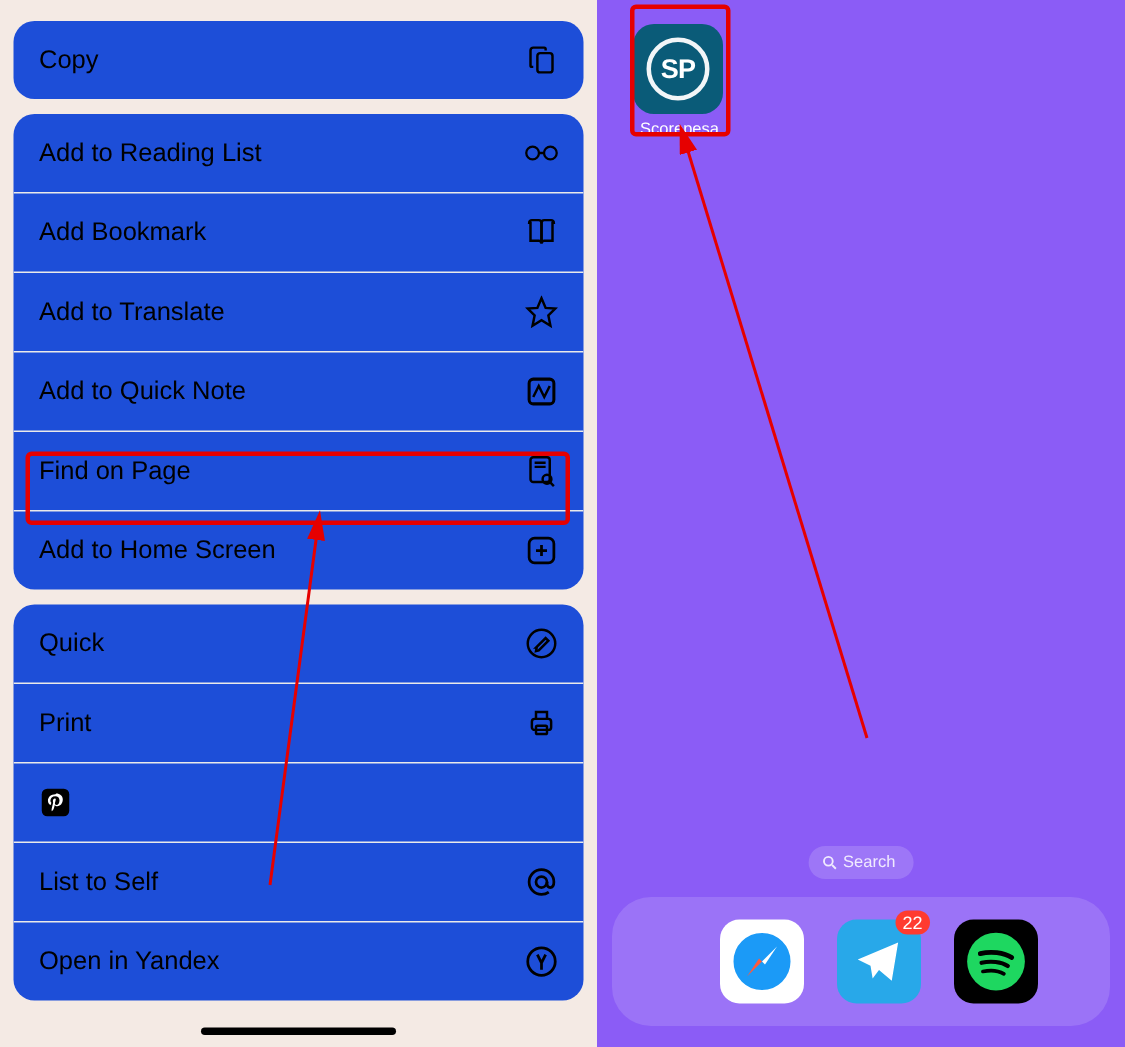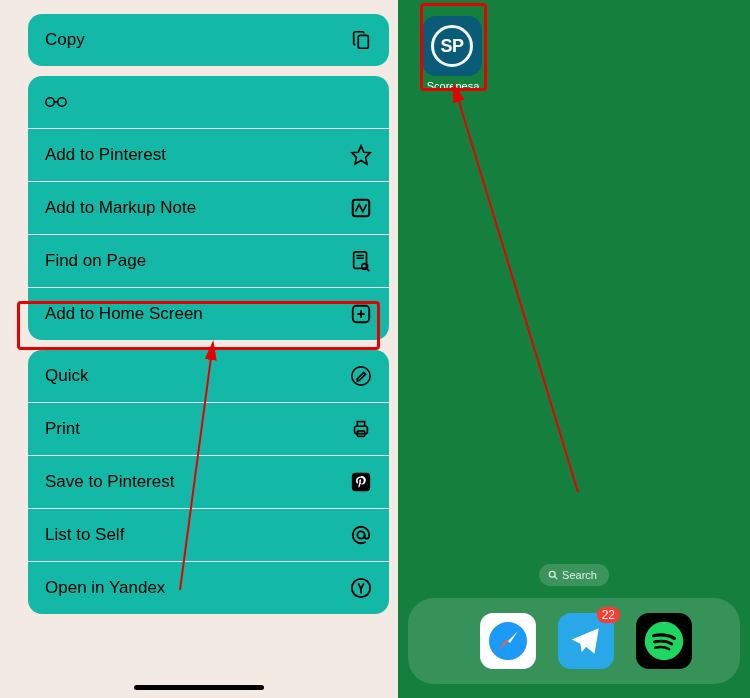--- a/index.html
+++ b/index.html
@@ -1,22 +1,22 @@
 <!DOCTYPE html>
 <html><head>
   <meta charset="utf-8">
   <style>
     * { box-sizing: border-box; margin: 0; padding: 0; }
     body { font-family: -apple-system, BlinkMacSystemFont, "Segoe UI", sans-serif; width: 750px; height: 698px; display: flex; background: #f2f2f2; }
     .pane { position: relative; }
     .pane.left { width: 398px; height: 698px; background: #f4eae4; padding: 14px 9px 0 9px; }
-    .pane.right { width: 352px; height: 698px; background: #15803d; }
-    
-    
-    .group { background: #14b8a6; border-radius: 14px; overflow: hidden; margin-bottom: 10px; margin-left: 19px; }
+    .pane.right { width: 352px; height: 698px; background: #8b5cf6; }
+    
+    
+    .group { background: #1d4ed8; border-radius: 14px; overflow: hidden; margin-bottom: 10px; }
     .menu-item { display: flex; align-items: center; justify-content: space-between; padding: 15px 17px; font-size: 17px; color: #000; cursor: pointer; border-bottom: 1px solid #eaeaea; }
     .menu-item:last-child { border-bottom: none; }
     .menu-item .icon { width: 22px; height: 22px; display: flex; align-items: center; justify-content: center; }
     .highlight-box { position: absolute; border: 3px solid #e60000; border-radius: 4px; pointer-events: none; }
     .home-indicator { width: 130px; height: 5px; background: #000; border-radius: 3px; position: absolute; bottom: 8px; left: 50%; transform: translateX(-50%); }
     
     
     .app { position: absolute; top: 16px; left: 24px; width: 62px; text-align: center; }
     .app .app-icon { width: 60px; height: 60px; border-radius: 14px; background: #0a5b78; display: flex; align-items: center; justify-content: center; color: #fff; font-weight: 700; font-size: 18px; letter-spacing: -0.5px; }
     .app .ring { width: 42px; height: 42px; border-radius: 50%; border: 3px solid rgba(255,255,255,0.95); display: flex; align-items: center; justify-content: center; }
@@ -46,38 +46,48 @@
         <svg width="22" height="22" viewBox="0 0 24 24" fill="none" stroke="#000" stroke-width="1.8">
             <rect x="9" y="7" width="11" height="14" rx="2"></rect>
             <path d="M6 17H5a1 1 0 0 1-1-1V5a2 2 0 0 1 2-2h8a1 1 0 0 1 1 1v1"></path>
           </svg>
       </span>
     </div>
   </div>
 
   <div class="group">
     <div class="menu-item">
+      <span>Add to Reading List</span>
       <span class="icon">
         <svg width="26" height="22" viewBox="0 0 26 16" fill="none" stroke="#000" stroke-width="1.8">
             <circle cx="6" cy="8" r="5"></circle>
             <circle cx="20" cy="8" r="5"></circle>
             <path d="M11 8h4"></path>
           </svg>
       </span>
     </div>
     <div class="menu-item">
-      <span>Add to Pinterest</span>
+      <span>Add Bookmark</span>
+      <span class="icon">
+        <svg width="22" height="22" viewBox="0 0 24 24" fill="none" stroke="#000" stroke-width="1.8">
+            <path d="M3 5a2 2 0 0 1 2-2h5a2 2 0 0 1 2 2v15c0-1-1-2-2-2H4V5z"></path>
+            <path d="M21 5a2 2 0 0 0-2-2h-5a2 2 0 0 0-2 2v15c0-1 1-2 2-2h6V5z"></path>
+          </svg>
+      </span>
+    </div>
+    <div class="menu-item">
+      <span>Add to Translate</span>
       <span class="icon">
         <svg width="22" height="22" viewBox="0 0 24 24" fill="none" stroke="#000" stroke-width="1.8">
             <polygon points="12 2 15 9 22 9.5 17 14.5 18.5 22 12 18 5.5 22 7 14.5 2 9.5 9 9"></polygon>
           </svg>
       </span>
     </div>
     <div class="menu-item">
-      <span>Add to Markup Note</span>
+      <span>Add to Quick Note</span>
       <span class="icon">
         <svg width="22" height="22" viewBox="0 0 24 24" fill="none" stroke="#000" stroke-width="2.2">
             <rect x="3" y="3" width="18" height="18" rx="3"></rect>
             <path d="M6 16l4-8 4 8 4-8" stroke-width="1.8"></path>
           </svg>
       </span>
     </div>
     <div class="menu-item">
       <span>Find on Page</span>
       <span class="icon">
@@ -116,21 +126,20 @@
       <span>Print</span>
       <span class="icon">
         <svg width="22" height="22" viewBox="0 0 24 24" fill="none" stroke="#000" stroke-width="1.8">
             <rect x="5" y="9" width="14" height="8" rx="2"></rect>
             <rect x="8" y="14" width="8" height="6" rx="1"></rect>
             <path d="M8 9V4h8v5"></path>
           </svg>
       </span>
     </div>
     <div class="menu-item">
-      <span>Save to Pinterest</span>
       <span class="icon">
         <svg width="22" height="22" viewBox="0 0 24 24">
             <rect x="2" y="2" width="20" height="20" rx="4" fill="#000"></rect>
             <path d="M12 6c-3.3 0-5.5 2-5.5 4.7 0 1.6.9 2.9 2 3.2l.5-1.7c-.4-.3-.7-.8-.7-1.5 0-1.8 1.4-3.3 3.5-3.3 1.9 0 3.1 1.2 3.1 2.9 0 2-.9 3.5-2.2 3.5-.7 0-1.3-.6-1.1-1.4l.6-2.4c.1-.5-.1-1-.7-1-.8 0-1.4.8-1.4 1.9 0 .7.2 1.1.2 1.1l-1 4.2c-.2.9-.1 2 0 2.1 1.2-.5 1.6-2.2 1.8-3l.4-1.5c.3.5 1 .9 1.8.9 2.4 0 4-2.2 4-5 0-2.4-2-4.3-4.8-4.3z" fill="#fff"></path>
           </svg>
       </span>
     </div>
     <div class="menu-item">
       <span>List to Self</span>
       <span class="icon">

